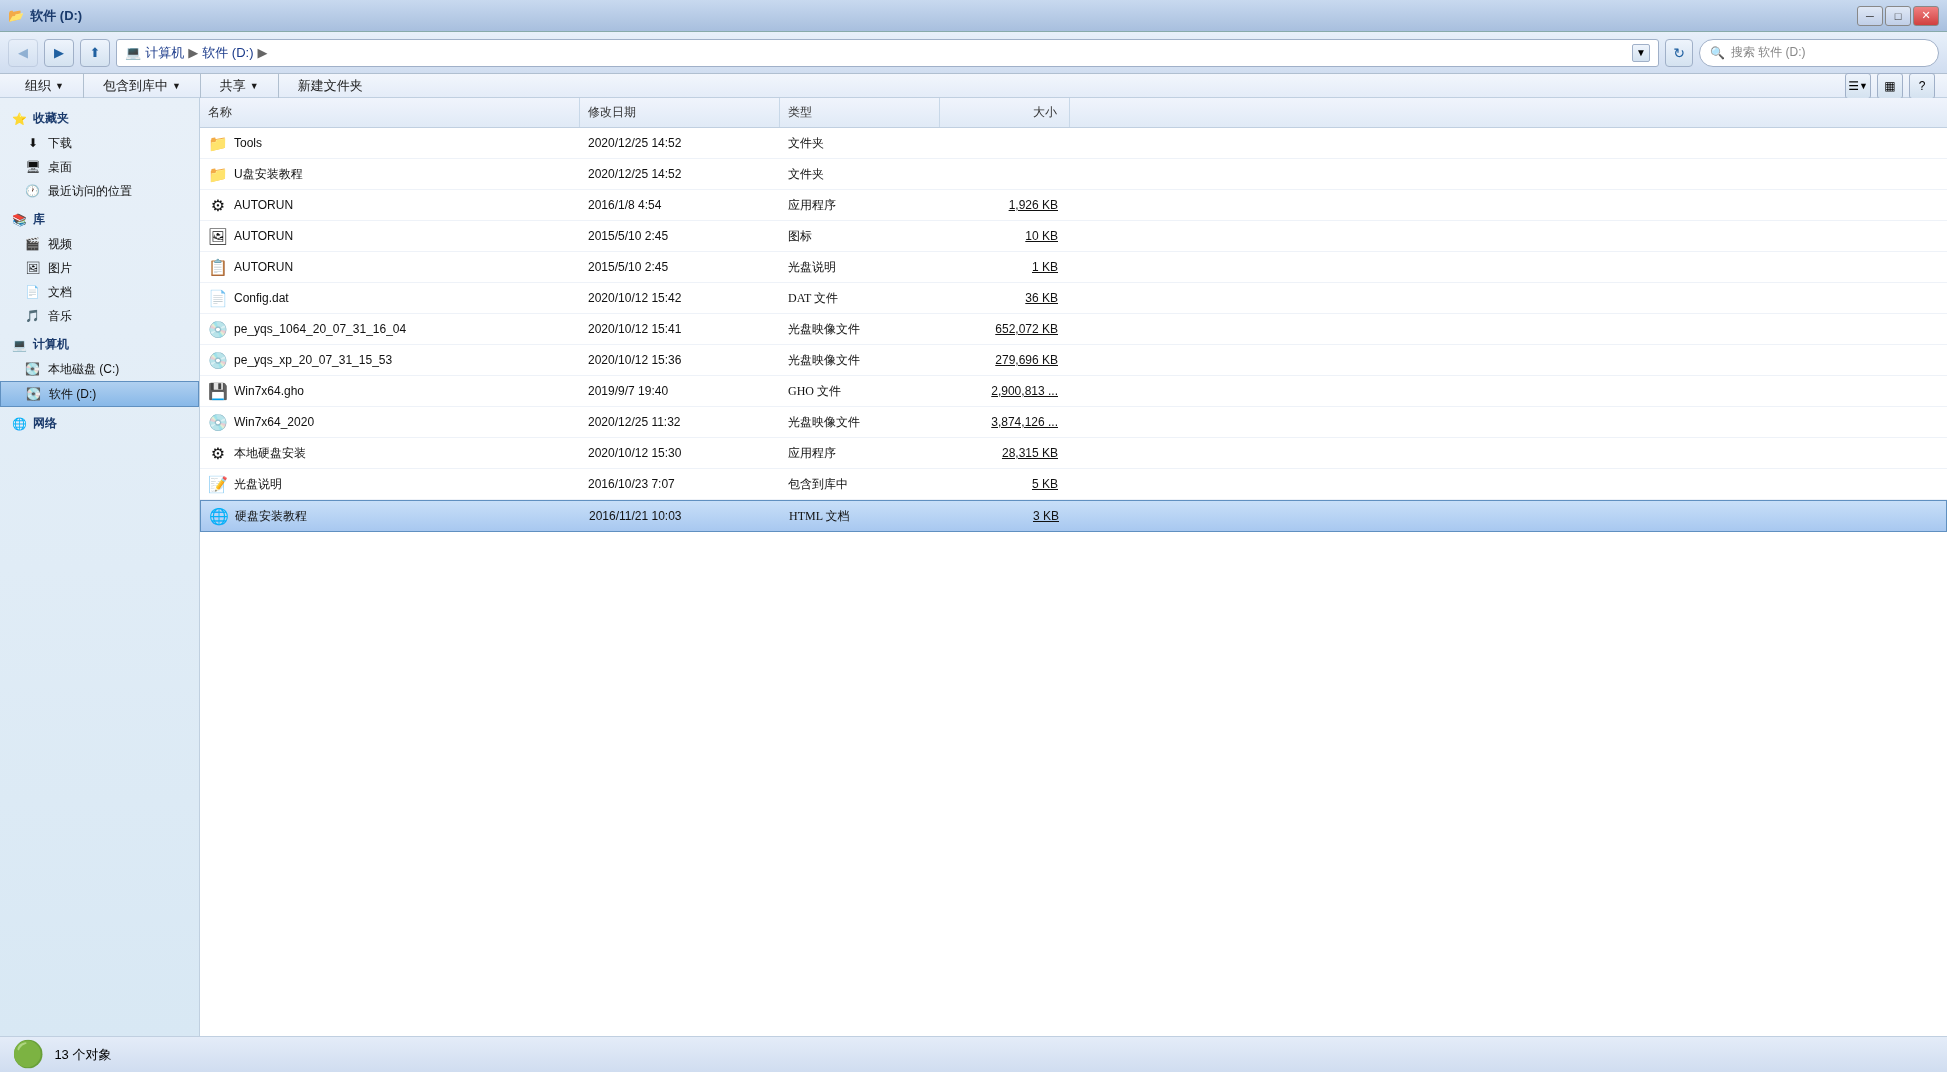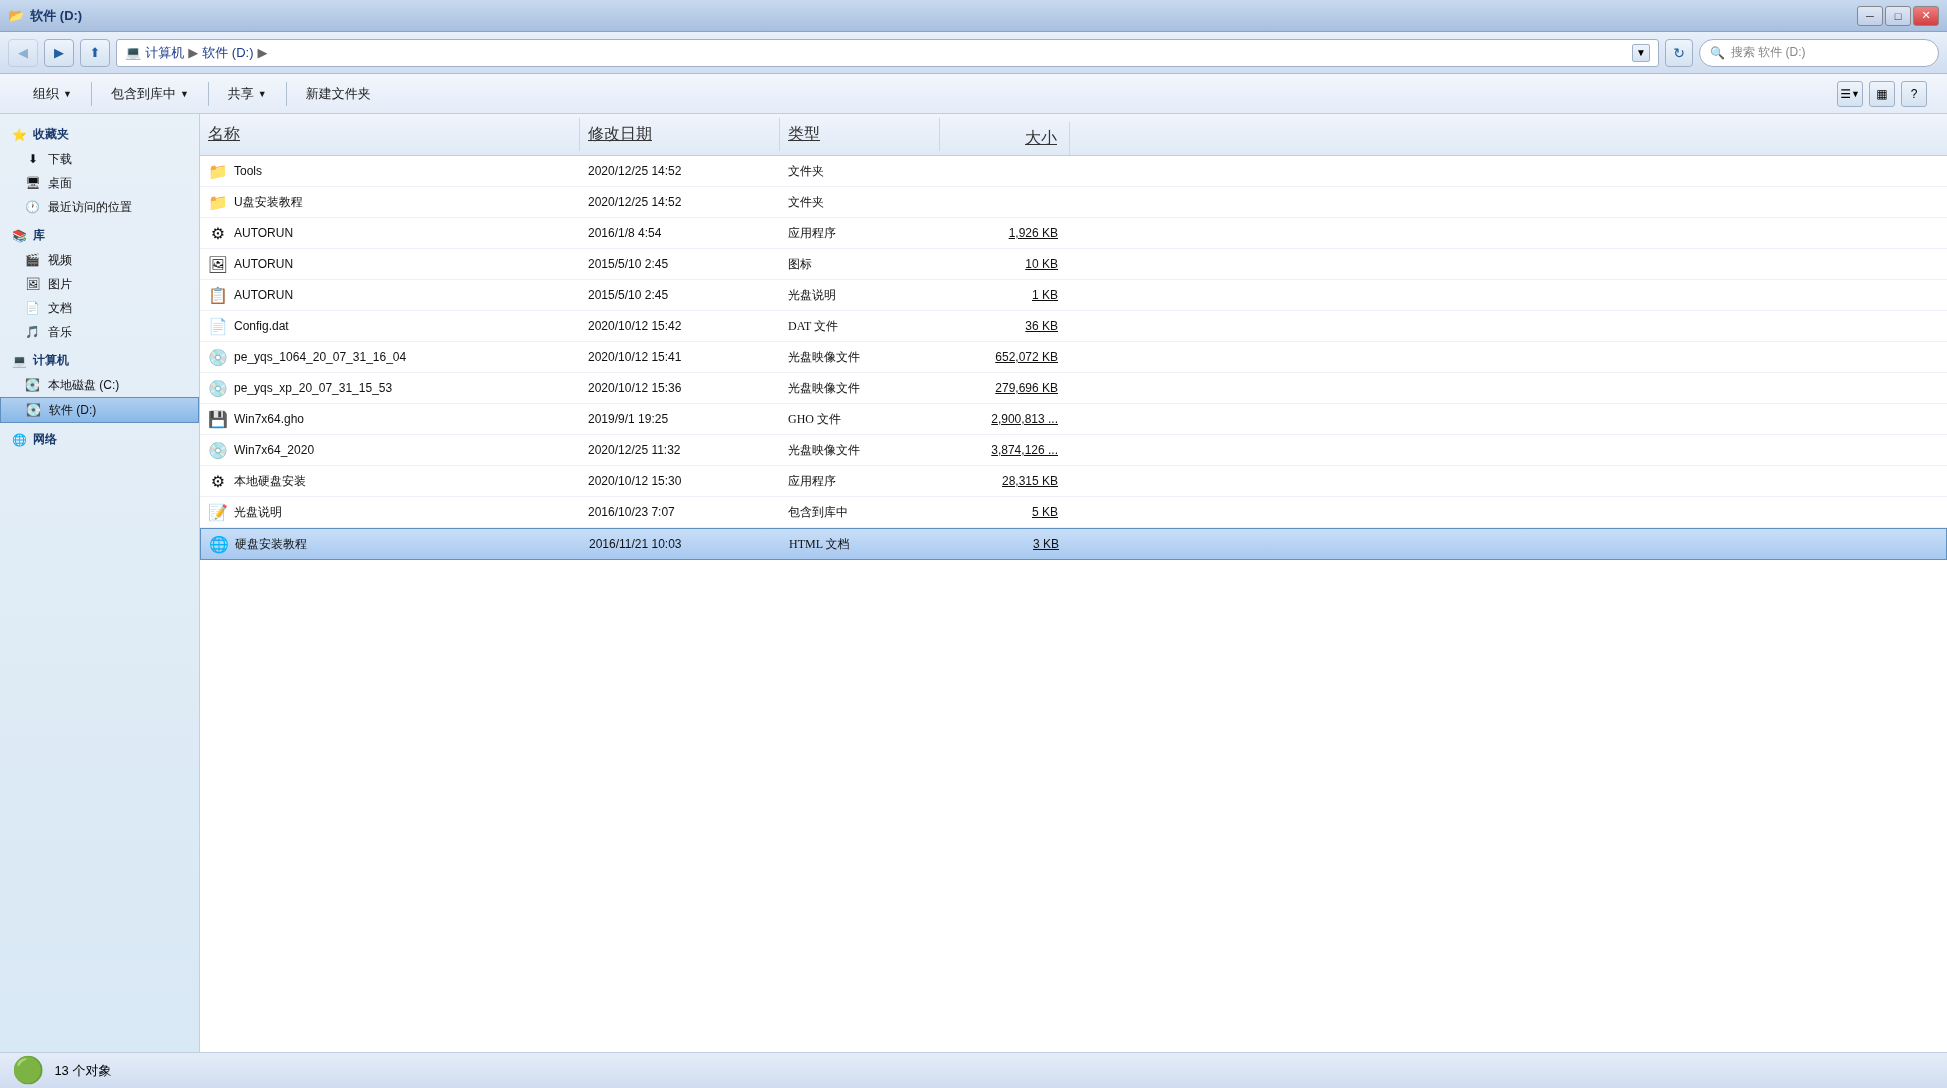--- a/index.html
+++ b/index.html
@@ -128,25 +128,25 @@
       display: flex;
       align-items: center;
       padding: 0 10px;
       gap: 6px;
       font-size: 12px;
       color: #888;
     }
 
     
     .toolbar {
-      height: 40px;
+      height: 24px;
       background: linear-gradient(to bottom, #f2f6fc, #e4ecf8);
       display: flex;
       align-items: center;
-      padding: 0 20px;
+      padding: 0 12px;
       gap: 4px;
       border-bottom: 1px solid #c0cfe0;
     }
     .toolbar-btn {
       height: 30px;
       padding: 0 12px;
       border: 1px solid transparent;
       border-radius: 3px;
       background: transparent;
       cursor: pointer;
@@ -240,32 +240,31 @@
       display: flex;
       align-items: center;
       background: linear-gradient(to bottom, #f0f4fc, #e0eaf6);
       border-bottom: 1px solid #c0cfe0;
       padding: 0;
       position: sticky;
       top: 0;
     }
     .col-header {
       padding: 6px 8px;
-      font-size: 16px;
+      font-size: 12px;
       font-weight: normal;
       color: #333;
       border-right: 1px solid #c8d8e8;
       cursor: pointer;
       user-select: none;
-      text-decoration: underline;
     }
     .col-name { width: 380px; }
     .col-date { width: 200px; }
     .col-type { width: 160px; }
-    .col-size { width: 130px; text-align: right; padding-right: 12px; margin-top: 8px; }
+    .col-size { width: 130px; text-align: right; padding-right: 12px; }
 
     .file-row {
       display: flex;
       align-items: center;
       border-bottom: 1px solid #eef2f8;
       cursor: pointer;
     }
     .file-row.selected { background: linear-gradient(to bottom, #c8dff8, #a8c8f0); border: 1px solid #6090c0; }
     .file-cell {
       padding: 5px 8px;
@@ -530,21 +529,21 @@
     </div>
     <div class="file-cell file-date-cell">2020/10/12 15:36</div>
     <div class="file-cell file-type-cell">光盘映像文件</div>
     <div class="file-cell file-size-cell">279,696 KB</div>
   </div>
         <div class="file-row">
     <div class="file-cell file-name-cell">
       <span class="file-icon">💾</span>
       <span>Win7x64.gho</span>
     </div>
-    <div class="file-cell file-date-cell">2019/9/1 19:25</div>
+    <div class="file-cell file-date-cell">2019/9/7 19:40</div>
     <div class="file-cell file-type-cell">GHO 文件</div>
     <div class="file-cell file-size-cell">2,900,813 ...</div>
   </div>
         <div class="file-row">
     <div class="file-cell file-name-cell">
       <span class="file-icon">💿</span>
       <span>Win7x64_2020</span>
     </div>
     <div class="file-cell file-date-cell">2020/12/25 11:32</div>
     <div class="file-cell file-type-cell">光盘映像文件</div>

